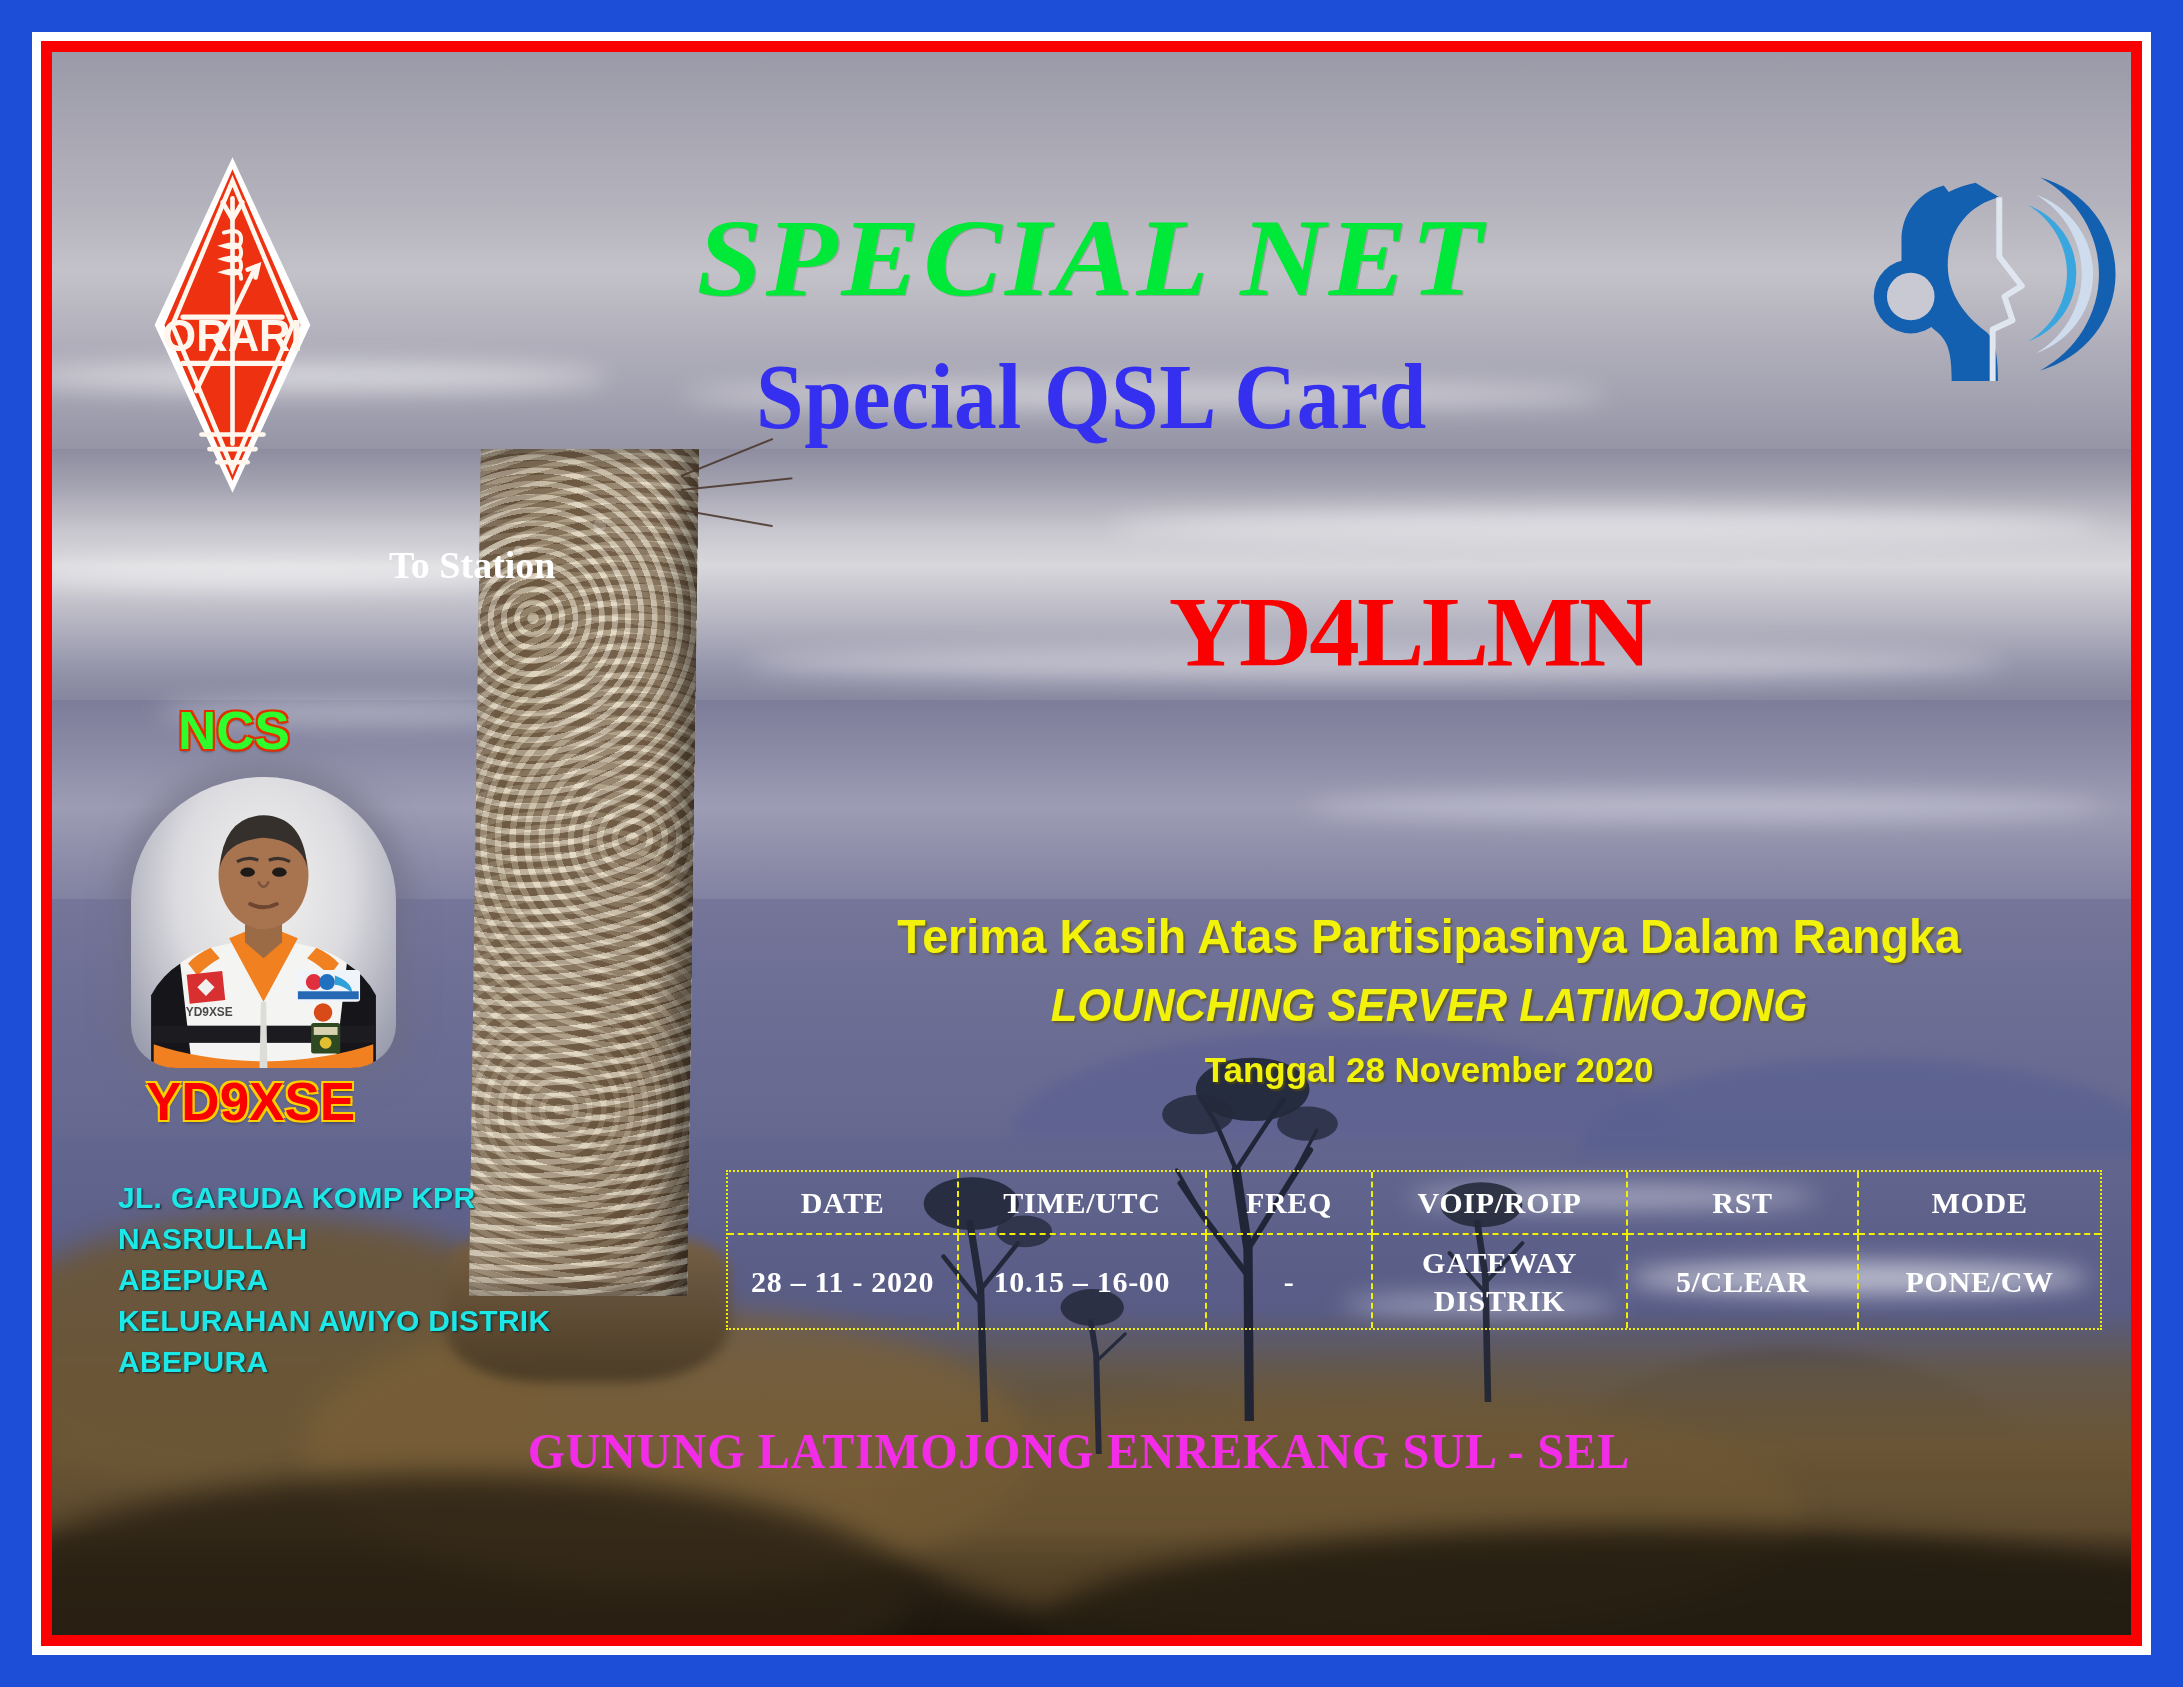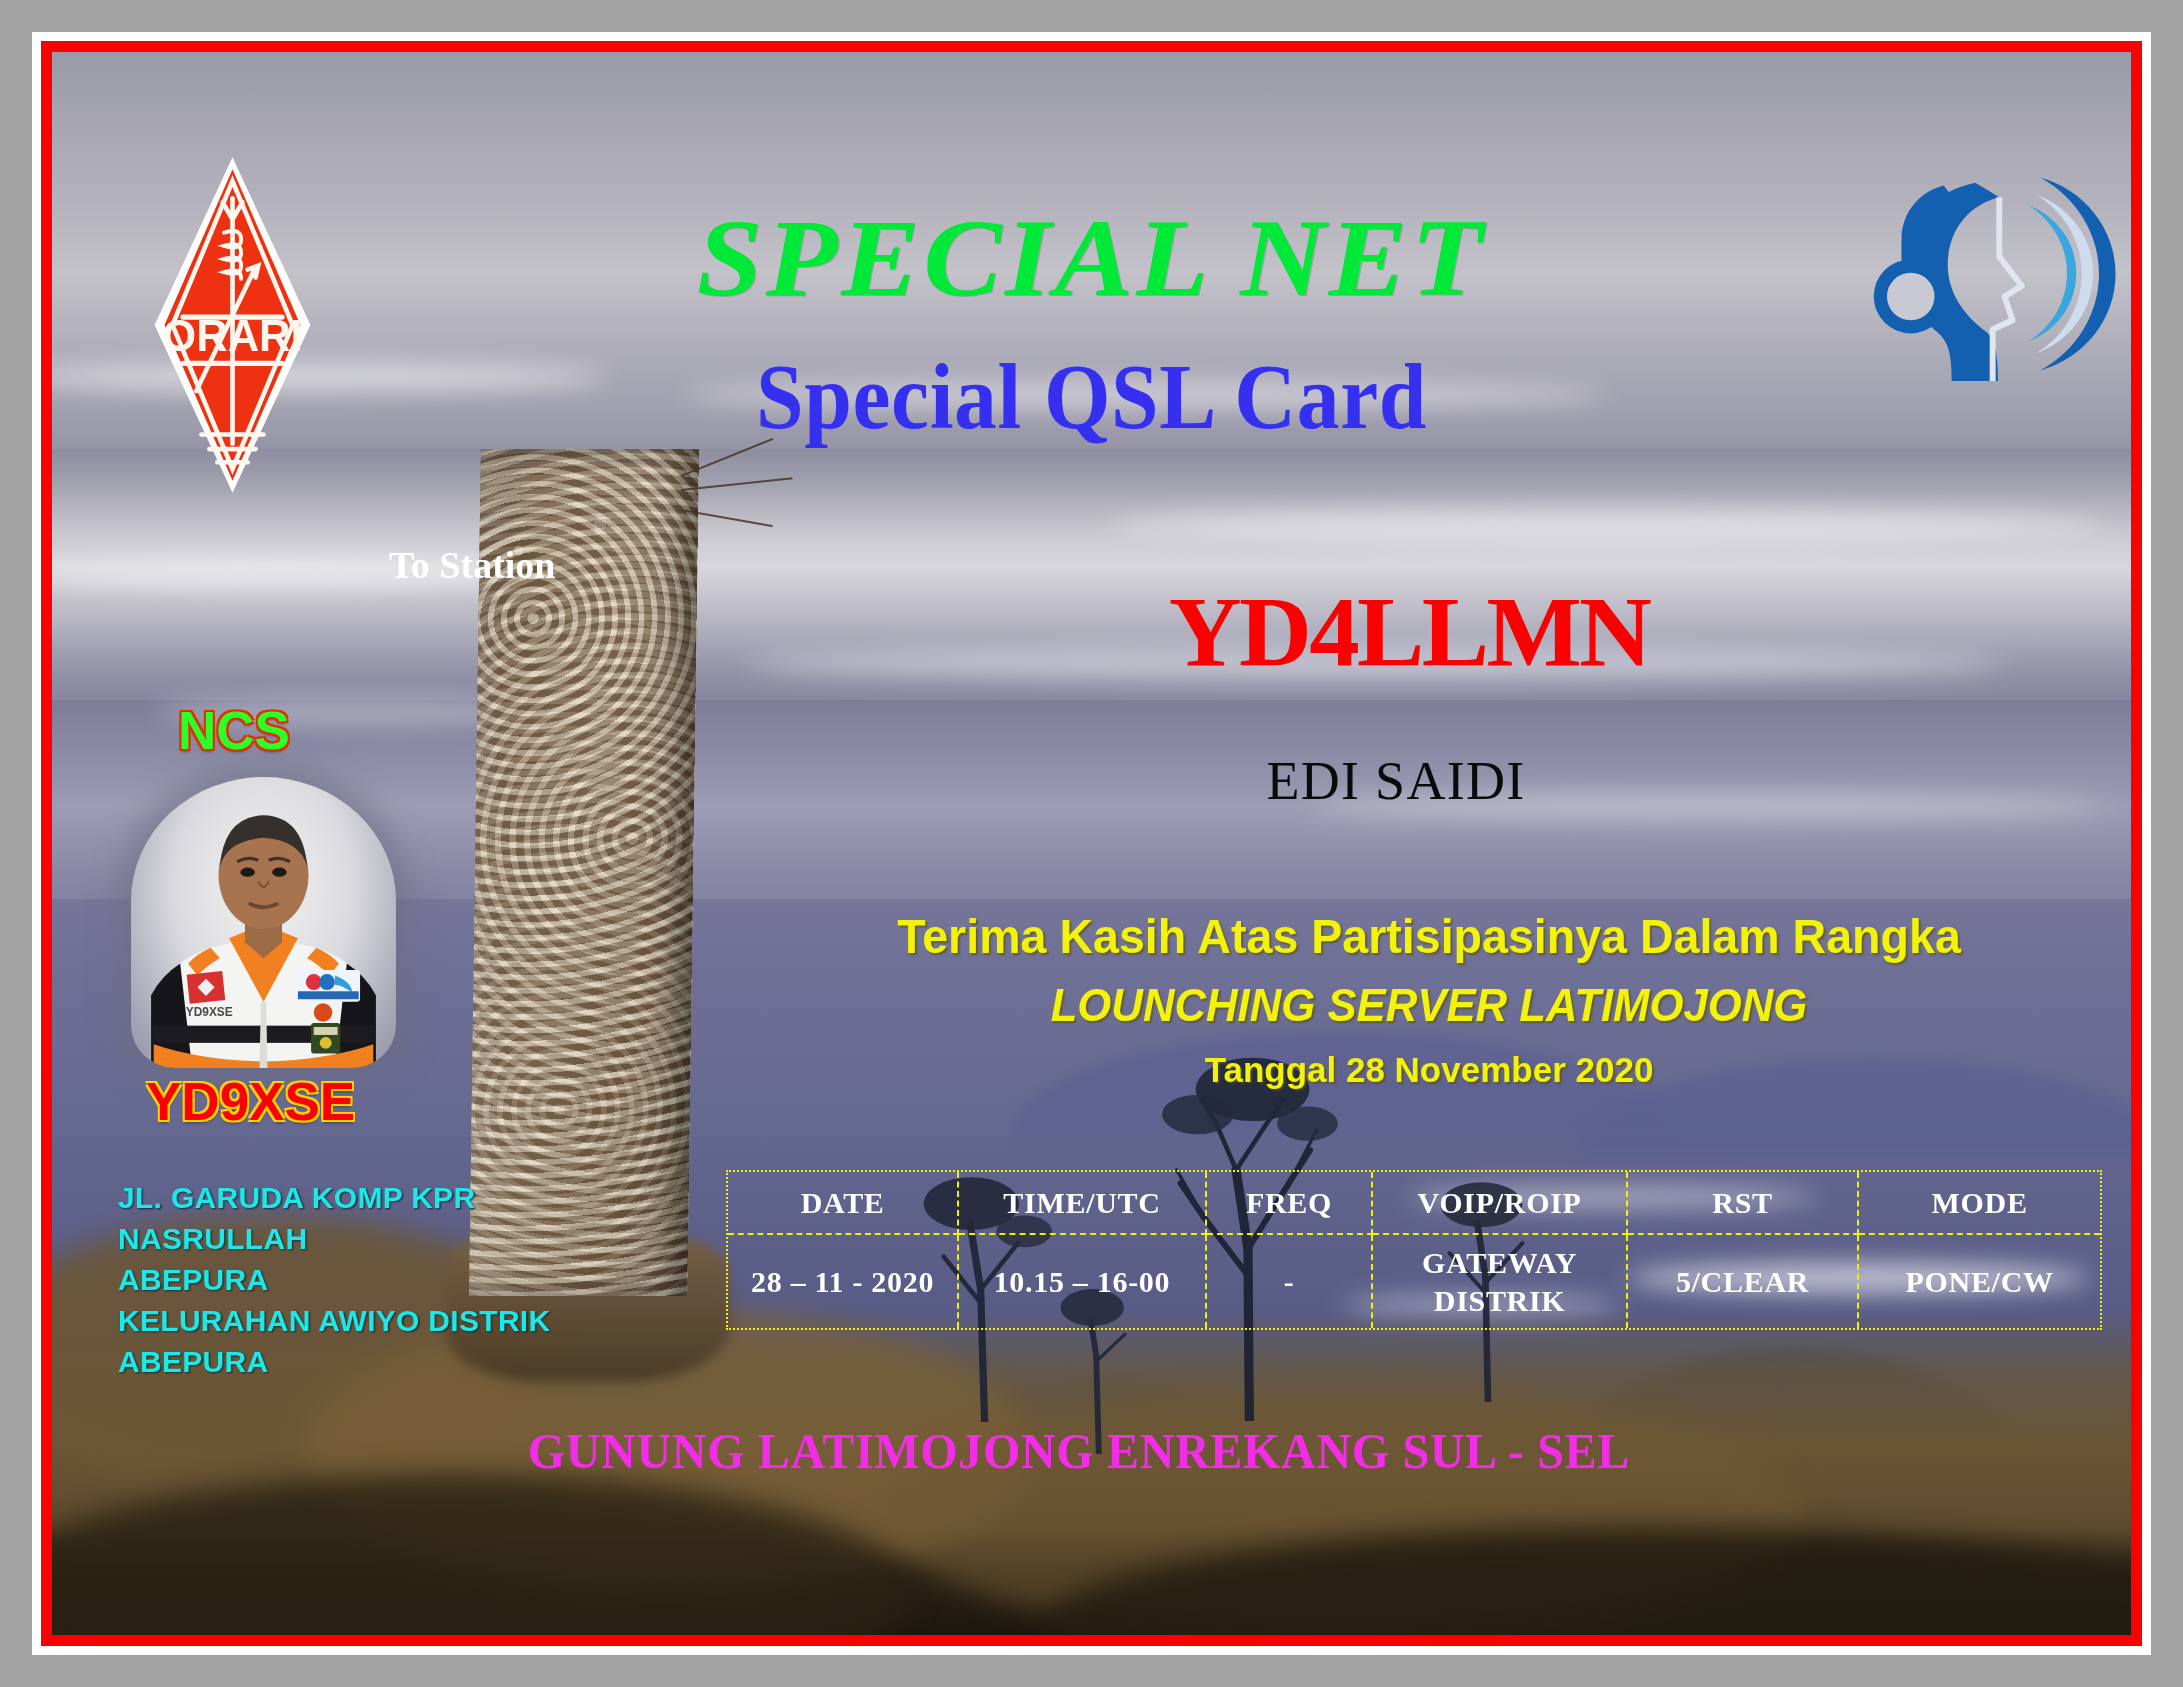--- a/index.html
+++ b/index.html
@@ -1,19 +1,19 @@
 <!DOCTYPE html>
 <html style="font-size:10.6px"><head>
 <meta charset="utf-8">
 <style>
   html,body{margin:0;padding:0;background:#000;}
   body{width:2183px;height:1687px;overflow:hidden;font-family:"Liberation Serif",serif;}
 
   
-  #card{position:relative;width:2183px;height:1687px;background:#a3a3a3;box-sizing:border-box;}
+  #card{position:relative;width:2183px;height:1687px;background:#1d4ed8;box-sizing:border-box;}
   #frame-white{position:absolute;left:32px;top:32px;right:32px;bottom:32px;background:#ffffff;}
   #frame-red-inner{position:absolute;left:41px;top:41px;right:41px;bottom:41px;background:#fa0000;}
   #photo{position:absolute;left:52px;top:52px;right:52px;bottom:52px;overflow:hidden;
          background:#6f6f80;}
 
   
   .bgl{position:absolute;left:0;right:0;}
   #sky{top:0;height:423px;background:
         linear-gradient(180deg,#9a9aa8 0%,#a7a6b2 18%,#b3b2bc 35%,#c3c2c9 52%,#aeadb9 70%,#9d9cac 88%,#8e8da0 100%);}
   #sky2{top:397px;height:278px;background:
@@ -266,21 +266,20 @@
         <rect x="272" y="372" width="44" height="46" rx="4" fill="#2f4a22"></rect>
         <rect x="276" y="378" width="36" height="12" fill="#d8d2b0"></rect>
         <circle cx="294" cy="402" r="9" fill="#e0c030"></circle>
       </svg>
     </div>
 
     <div class="tx" id="t-special">SPECIAL NET</div>
     <div class="tx" id="t-qsl">Special QSL Card</div>
     <div class="tx" id="t-tostation">To Station</div>
     <div class="tx" id="t-call">YD4LLMN</div>
-    <div class="tx" id="t-name">EDI SAIDI</div>
 
     <div class="tx yellowline" id="t-y1">Terima Kasih Atas Partisipasinya Dalam Rangka</div>
     <div class="tx yellowline" id="t-y2">LOUNCHING SERVER LATIMOJONG</div>
     <div class="tx yellowline" id="t-y3">Tanggal  28  November  2020</div>
 
     <div class="tx" id="ncs">NCS</div>
     <div class="tx" id="ycall">YD9XSE</div>
 
     <div id="addrblk">
       <div>JL. GARUDA KOMP KPR</div>

